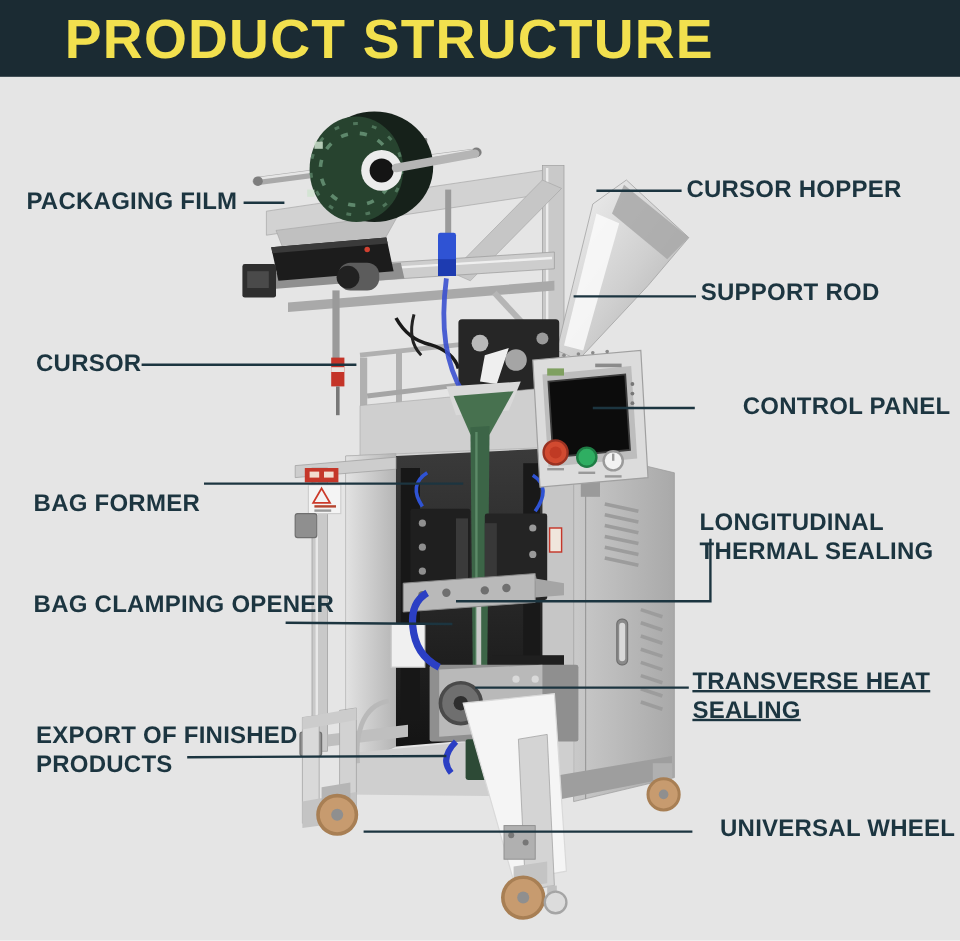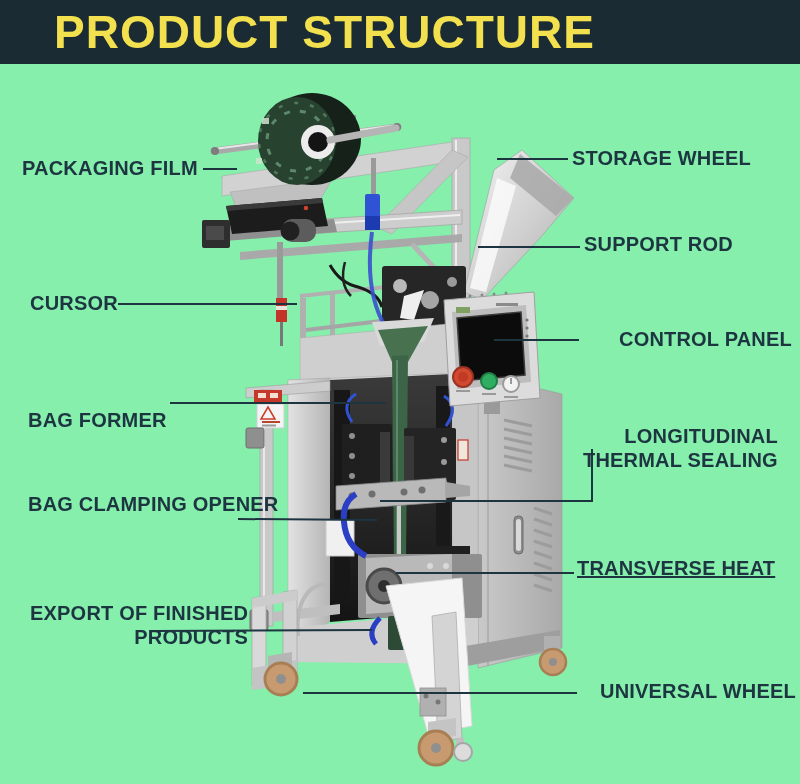--- a/index.html
+++ b/index.html
@@ -1,17 +1,17 @@
 <!DOCTYPE html>
 <html><head>
 <meta charset="utf-8">
 <style>
   html,body{margin:0;padding:0;background:#ffffff;}
-  .stage{position:relative;width:800px;height:784px;background:#86efac;overflow:hidden;
-         font-family:"Liberation Sans",sans-serif;text-align:right;}
+  .stage{position:relative;width:800px;height:784px;background:#e5e5e5;overflow:hidden;
+         font-family:"Liberation Sans",sans-serif;}
   .header{position:absolute;top:0;left:0;width:800px;height:64px;background:#1b2b33;
           display:flex;align-items:center;box-sizing:border-box;padding-left:54px;}
   .header-title{color:#f2e04e;font-weight:bold;font-size:46px;letter-spacing:1px;white-space:nowrap;}
   .machine-svg{position:absolute;top:0;left:0;}
   .callout{position:absolute;color:#1c3540;font-weight:bold;font-size:20px;
            letter-spacing:0.2px;white-space:nowrap;line-height:24px;}
   .callout span{display:block;}
 </style>
 </head>
 <body>
@@ -269,25 +269,26 @@
   </svg>
 
   <div class="callout" style="left:22px;top:156px;">PACKAGING FILM</div>
   <div class="callout" style="left:30px;top:291px;">CURSOR</div>
   <div class="callout" style="left:28px;top:408px;">BAG FORMER</div>
   <div class="callout" style="left:28px;top:492px;">BAG CLAMPING OPENER</div>
   <div class="callout" style="left:30px;top:601px;">
     <span>EXPORT OF FINISHED</span>
     <span>PRODUCTS</span>
   </div>
-  <div class="callout" style="left:572px;top:146px;">STORAGE WHEEL</div>
+  <div class="callout" style="left:572px;top:146px;">CURSOR HOPPER</div>
   <div class="callout" style="left:584px;top:232px;">SUPPORT ROD</div>
   <div class="callout" style="left:583px;top:327px;margin-left:36px;">CONTROL PANEL</div>
   <div class="callout" style="left:583px;top:424px;">
     <span>LONGITUDINAL</span>
     <span>THERMAL SEALING</span>
   </div>
   <div class="callout" style="left:577px;top:556px;text-decoration:underline;">
     <span>TRANSVERSE HEAT</span>
+    <span>SEALING</span>
   </div>
   <div class="callout" style="left:600px;top:679px;">UNIVERSAL WHEEL</div>
 
 </div>
 
 </body></html>

